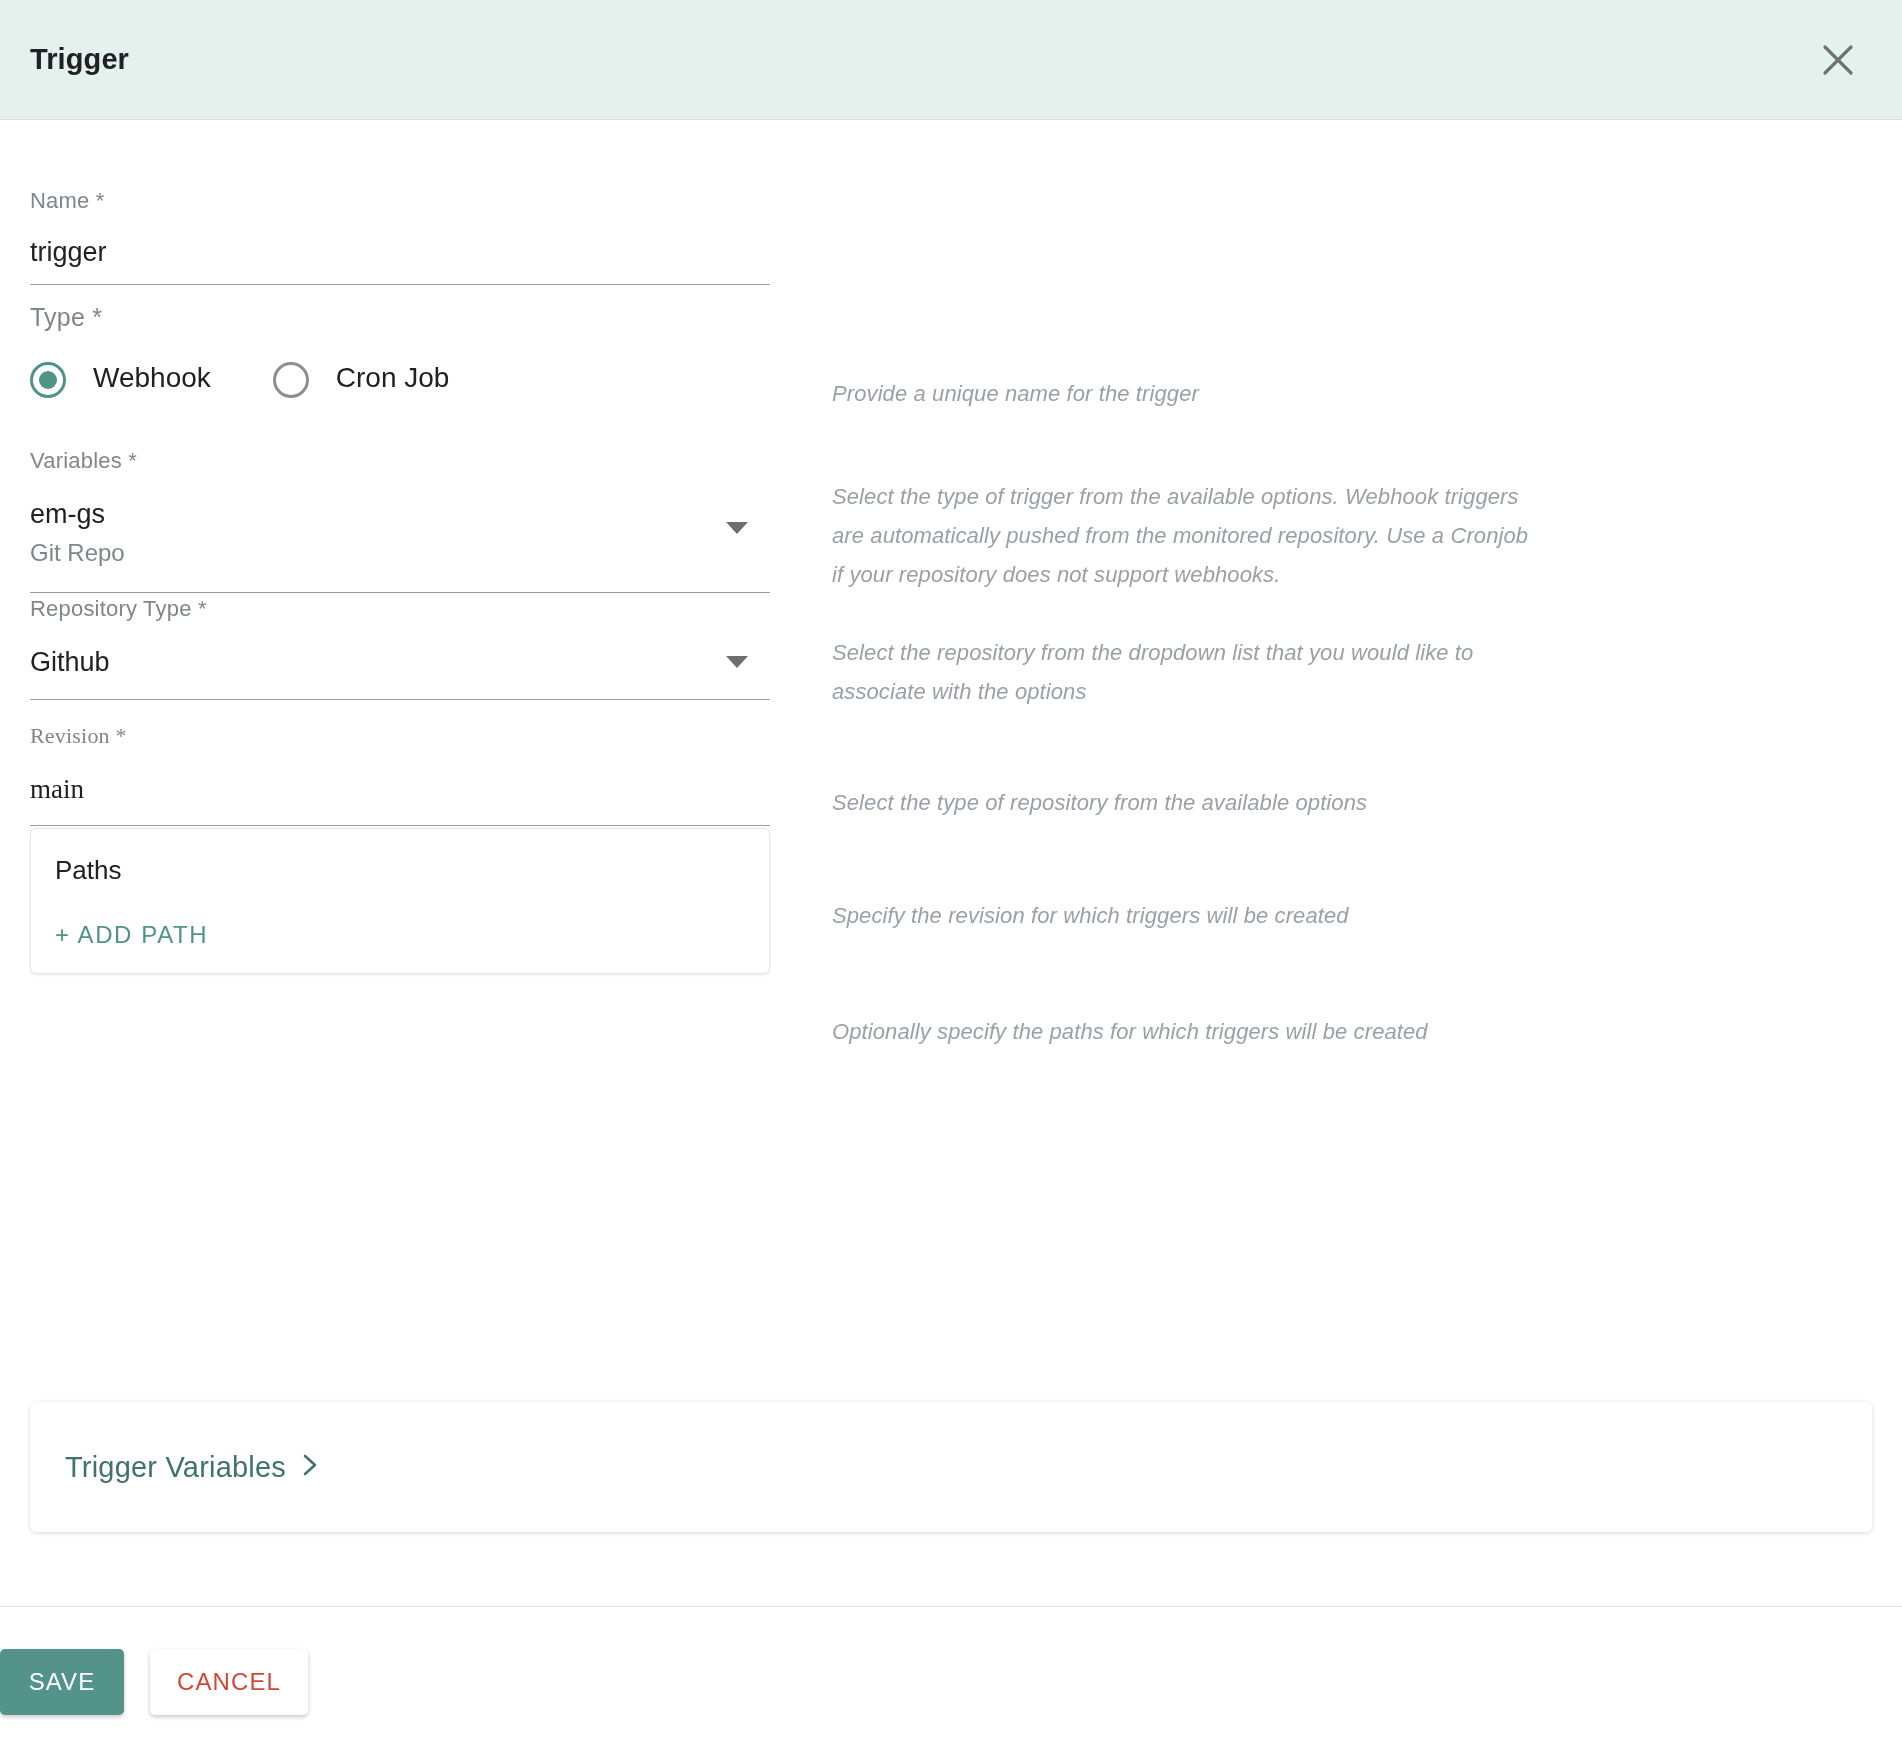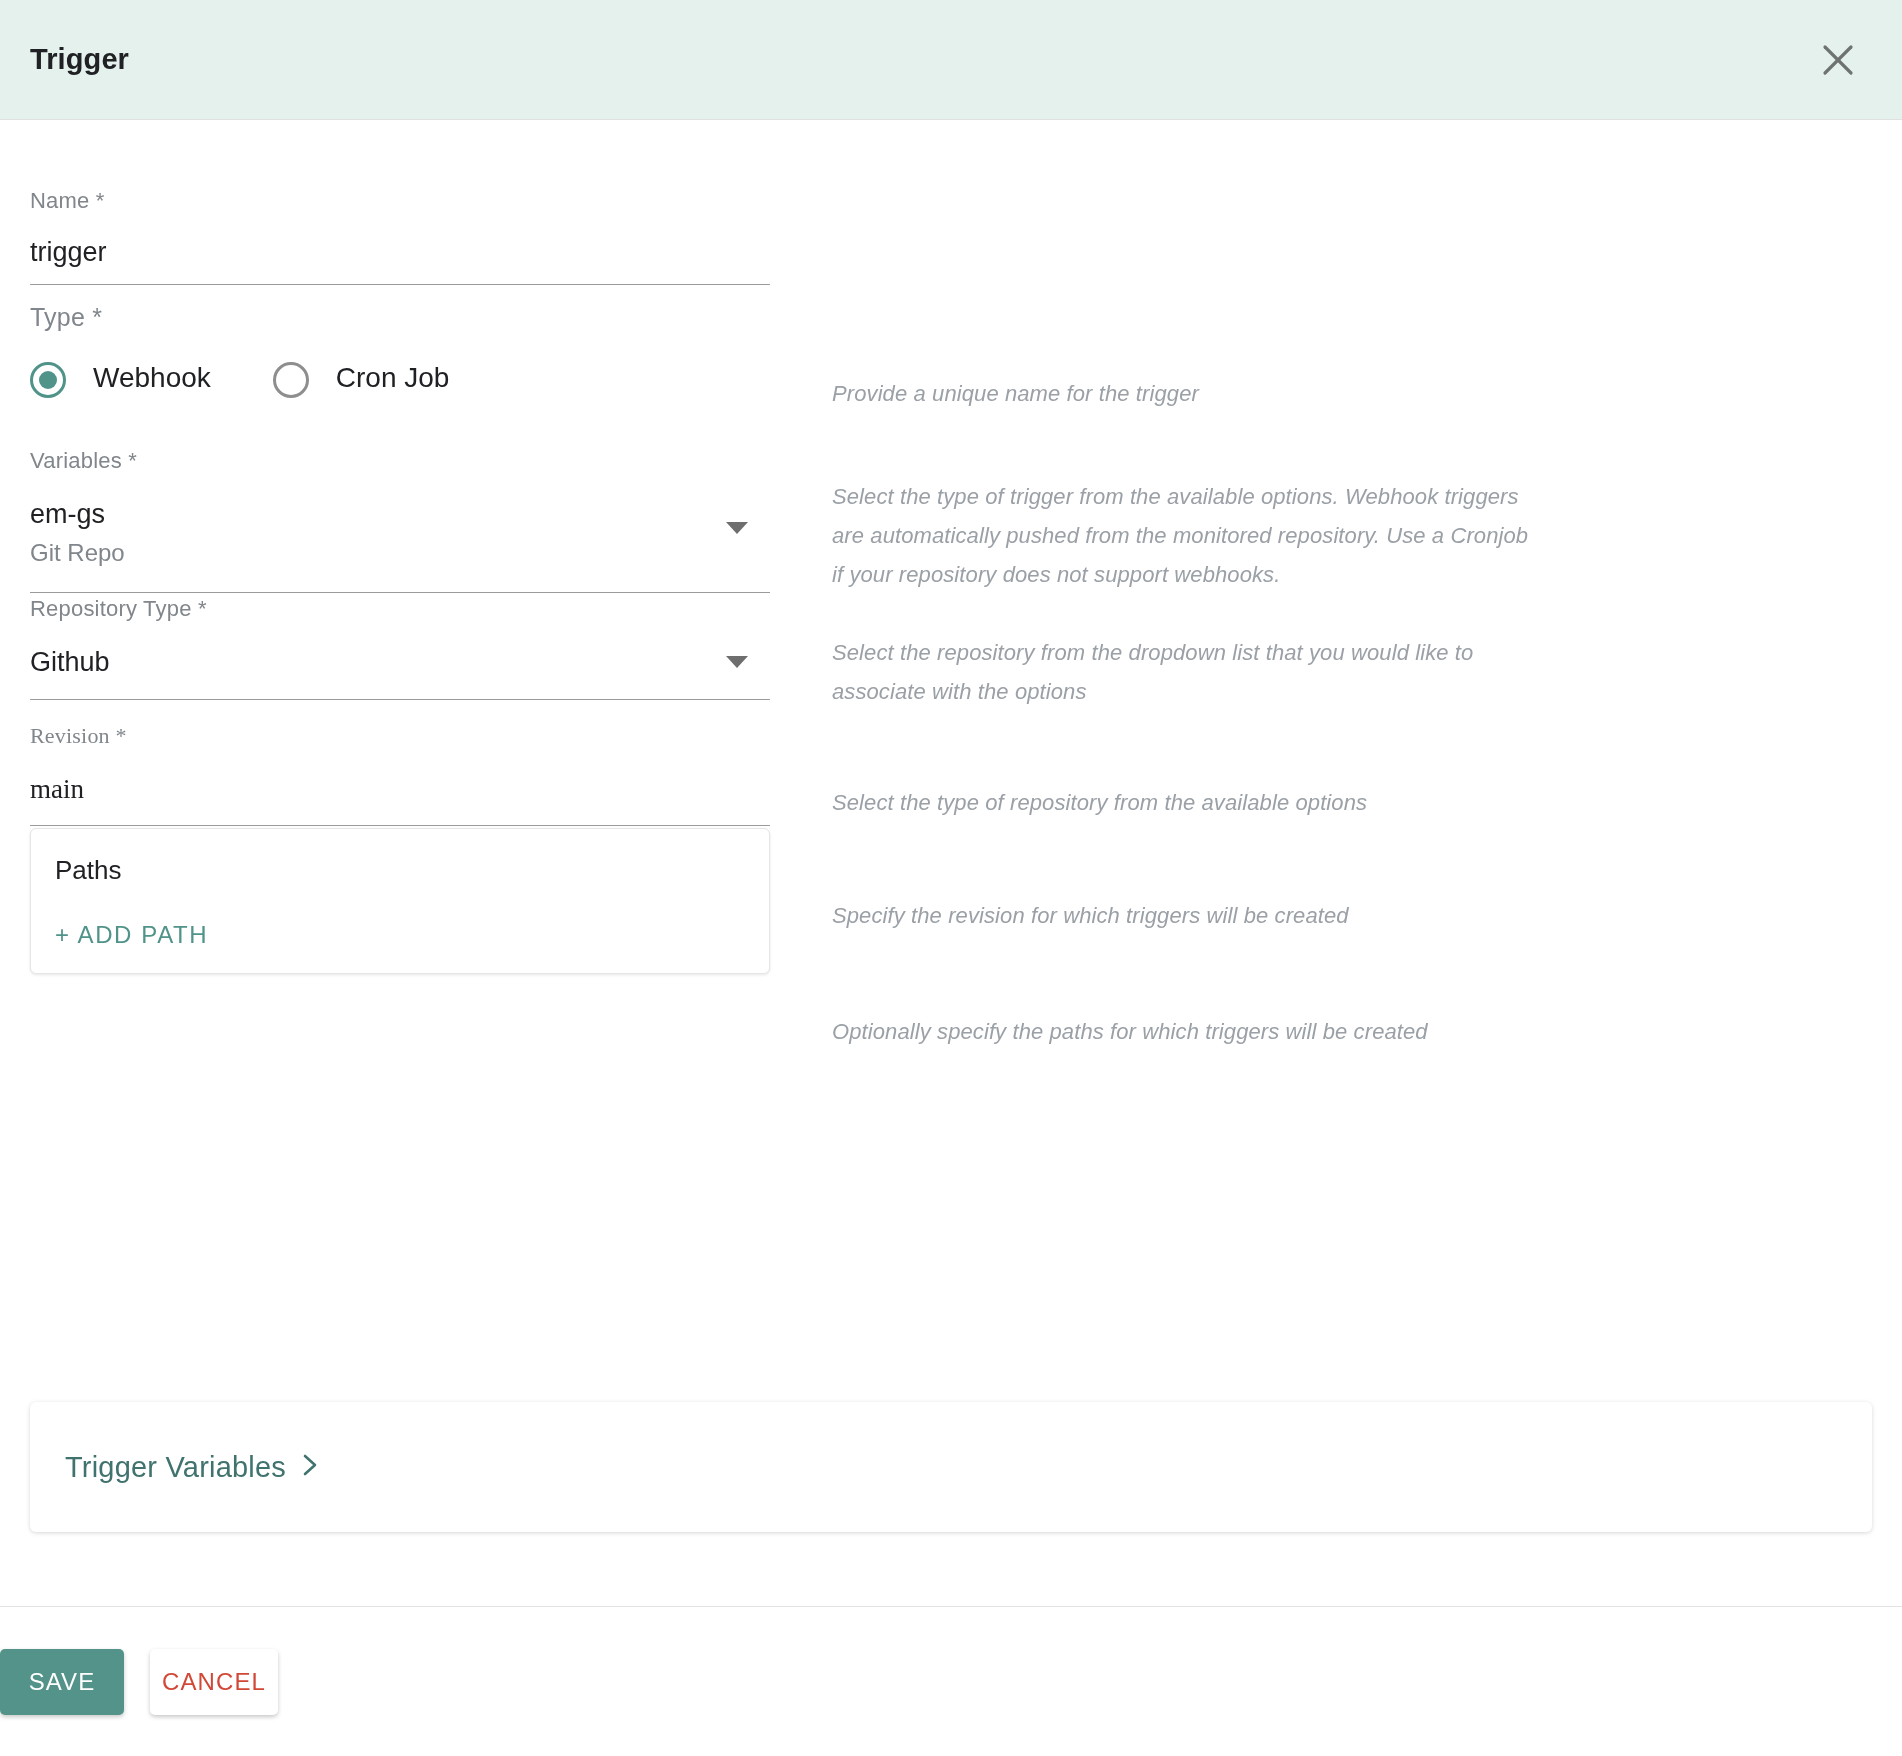--- a/index.html
+++ b/index.html
@@ -206,21 +206,21 @@
   }
   .btn-save {
     background: #539389;
     color: #ffffff;
     width: 124px;
     box-shadow: 0 2px 4px rgba(0,0,0,0.22);
   }
   .btn-cancel {
     background: #ffffff;
     color: #d14836;
-    width: 128px;
+    width: 158px;
     box-shadow: 0 2px 4px rgba(0,0,0,0.22);
   }
 </style>
 </head>
 <body>
 
 <div class="dialog">
 
   <div class="dialog-header">
     <div class="dialog-title">Trigger</div>

